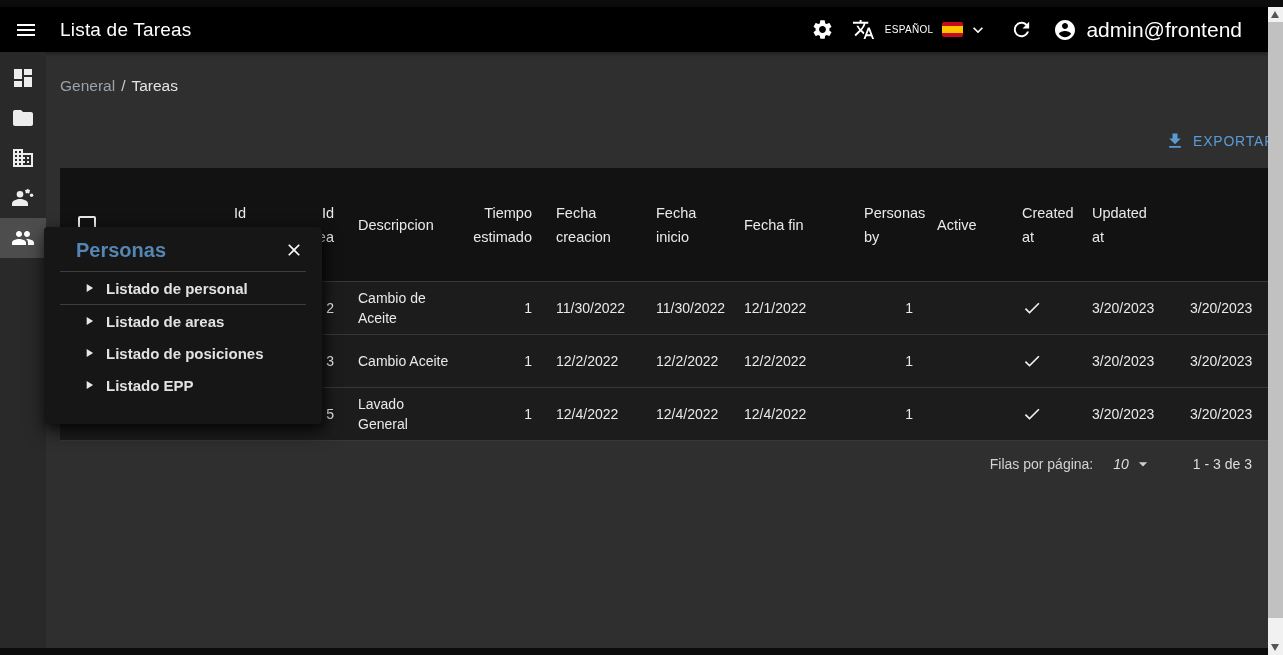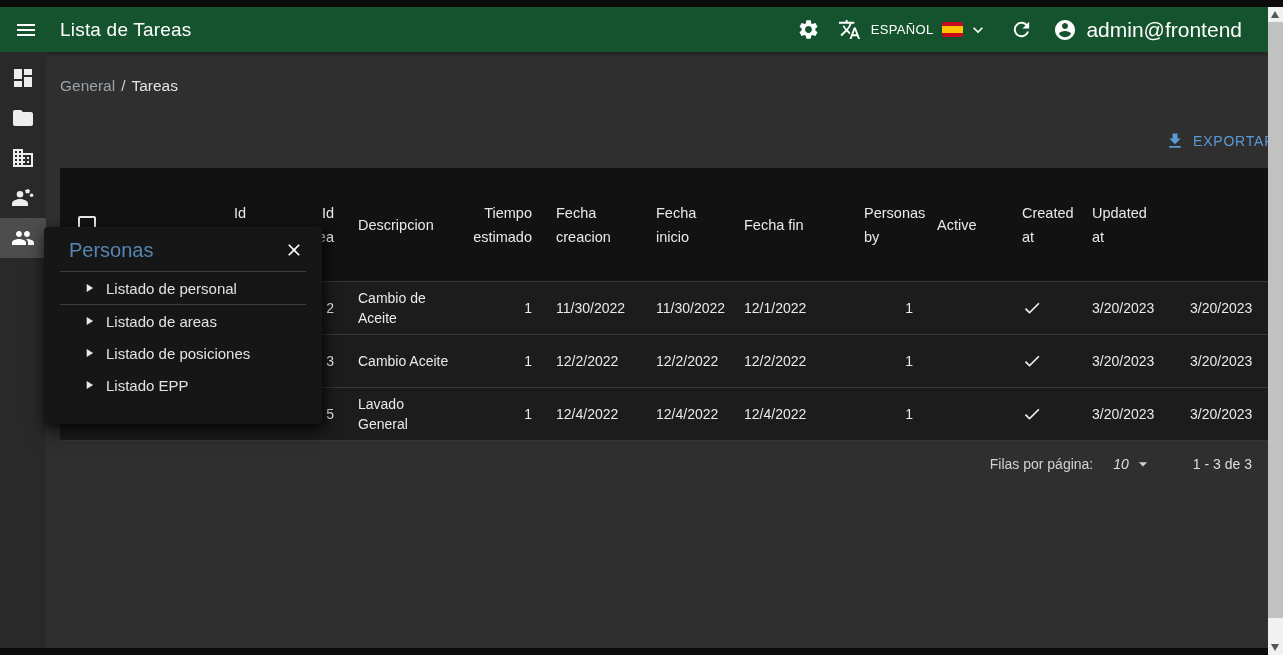--- a/index.html
+++ b/index.html
@@ -12,29 +12,29 @@
   }
   svg { display:block; }
 
   
   .top-strip { position:absolute; left:0; top:0; width:1283px; height:7px; background:#0c0c0c; }
   .bottom-strip { position:absolute; left:0; top:648px; width:1268px; height:7px; background:#0c0c0c; }
 
   
   .appbar {
     position:absolute; left:0; top:7px; width:1268px; height:45px;
-    background:#14532d; display:flex; align-items:center; color:#fff;
+    background:#000000; display:flex; align-items:center; color:#fff;
     box-shadow:0 2px 4px rgba(0,0,0,.35);
   }
   .menu-btn { margin-left:12px; width:28px; height:28px; display:flex; align-items:center; justify-content:center; cursor:pointer; }
   .appbar-title { margin-left:20px; font-size:19px; font-weight:400; letter-spacing:.2px; }
   .appbar-right { margin-left:auto; margin-right:26px; display:flex; align-items:center; }
   .iconbtn { display:flex; align-items:center; justify-content:center; cursor:pointer; }
   .lang { display:flex; align-items:center; margin-left:18px; cursor:pointer; }
-  .lang-label { font-size:13px; margin-left:10px; letter-spacing:.3px; }
+  .lang-label { font-size:10px; margin-left:10px; letter-spacing:.3px; }
   .flag { width:21px; height:15px; margin-left:9px; border-radius:2px; overflow:hidden; display:flex; flex-direction:column; }
   .flag .red { flex:1; background:#c60b1e; }
   .flag .yellow { flex:2; background:#ffc400; }
   .chev { margin-left:5px; }
   .refresh-btn { margin-left:22px; }
   .account-btn { margin-left:20px; }
   .user-email { font-size:21px; margin-left:9px; }
 
   
   .sidebar { position:absolute; left:0; top:52px; width:46px; height:596px; background:#292929; padding-top:6px; }
@@ -74,25 +74,25 @@
   .pp-select { display:flex; align-items:center; margin-left:20px; cursor:pointer;font-style:italic; }
   .pp-value { margin-right:4px; }
   .pp-range { margin-left:40px; }
 
   
   .popup {
     position:absolute; left:44px; top:227px; width:278px; height:197px;
     background:#161616; border-radius:4px; z-index:10;
     box-shadow:0 8px 18px rgba(0,0,0,.6), 3px 3px 8px rgba(0,0,0,.45);
   }
-  .popup-header { display:flex; align-items:center; justify-content:space-between; padding:11px 16px 9px 25px; }
+  .popup-header { display:flex; align-items:center; justify-content:space-between; padding:11px 16px 9px 32px;font-weight:bold; }
   .popup-title { font-size:20px; color:#5586b3; }
   .popup-close { width:24px; height:24px; display:flex; align-items:center; justify-content:center; cursor:pointer; }
   .popup-divider { border-top:1px solid #3d3d3d; margin:0 16px; }
-  .popup-item { height:32px; display:flex; align-items:center; padding-left:38px; gap:10px; cursor:pointer; }
+  .popup-item { height:32px; display:flex; align-items:center; padding-left:38px; gap:10px; cursor:pointer;font-weight:bold; }
   .popup-item .lbl { font-size:15px; color:#e2e2e2; }
   .item-divider { border-bottom:1px solid #3d3d3d; margin:0 16px; }
 
   
   .scrollbar { position:absolute; left:1268px; top:7px; width:15px; height:648px; background:#f1f1f1; }
   .sb-up { position:absolute; top:4px; left:3px; width:0; height:0; border-left:4.5px solid transparent; border-right:4.5px solid transparent; border-bottom:7px solid #555; cursor:pointer; }
   .sb-thumb { position:absolute; top:15px; left:0; width:15px; height:596px; background:#c1c1c1; cursor:pointer; }
   .sb-down { position:absolute; bottom:4px; left:3px; width:0; height:0; border-left:4.5px solid transparent; border-right:4.5px solid transparent; border-top:7px solid #555; cursor:pointer; }
 </style>
 </head>

